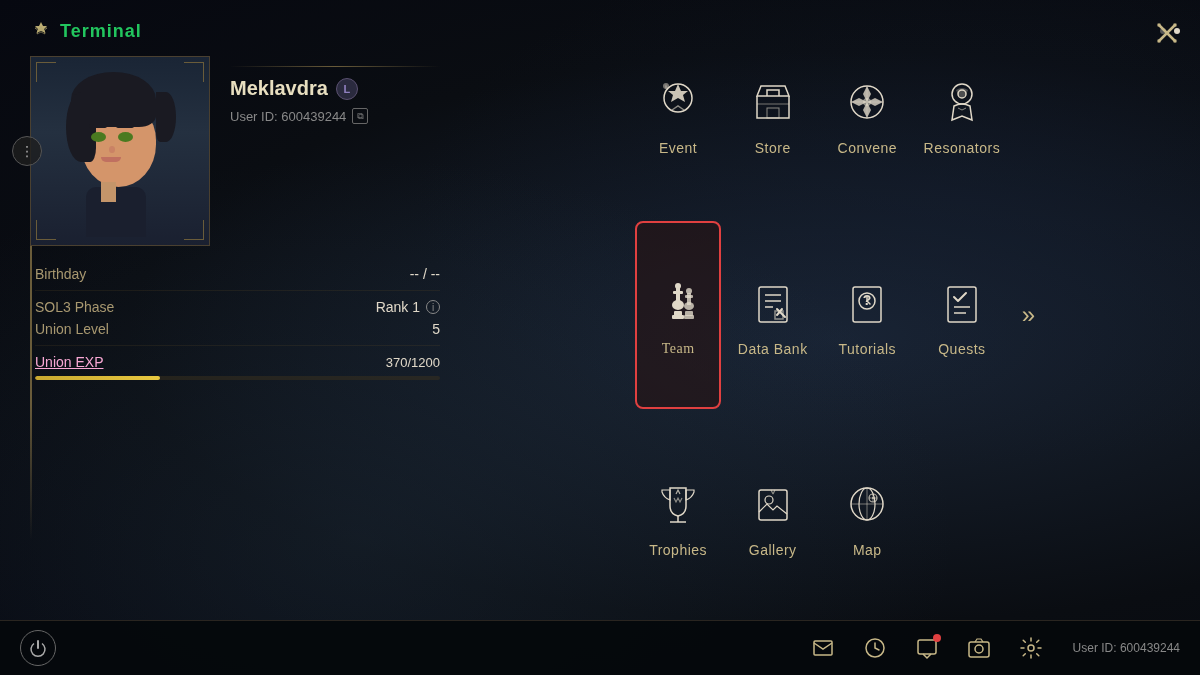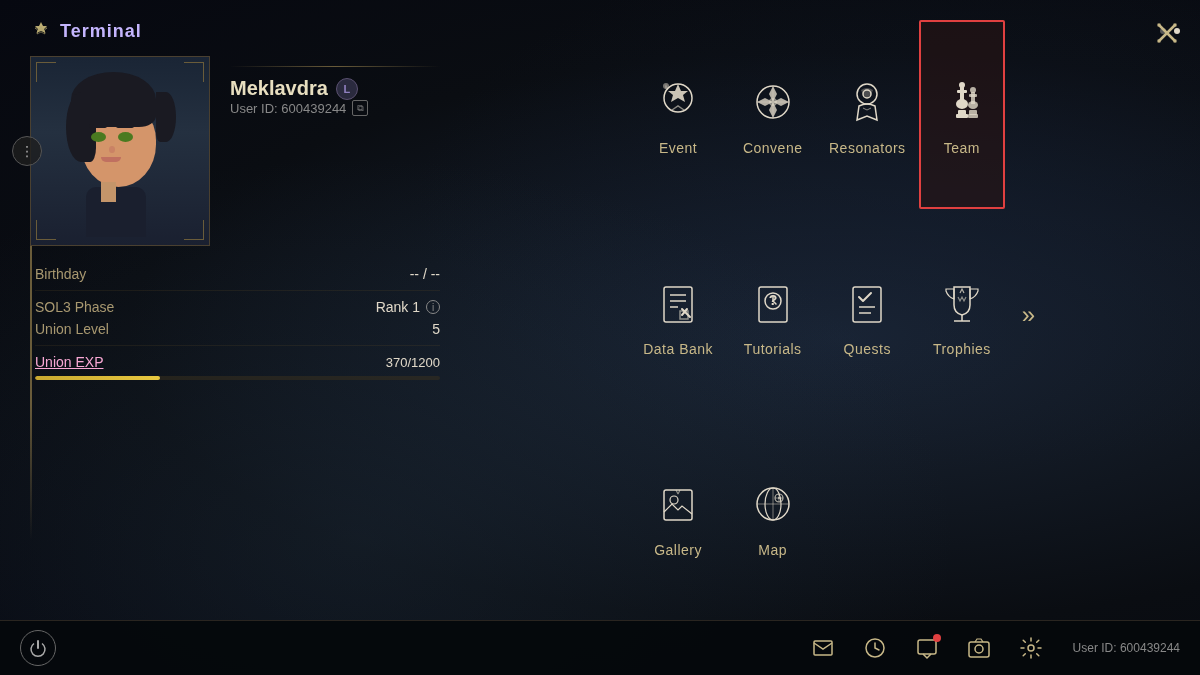--- a/index.html
+++ b/index.html
@@ -53,21 +53,21 @@
       margin-bottom: 14px;
     }
     .terminal-icon {
       width: 22px;
       height: 22px;
       color: #c9b97a;
     }
     .terminal-title {
       font-size: 18px;
       font-weight: 600;
-      color: #c4b5fd;
+      color: #22c55e;
       letter-spacing: 1px;
     }
 
     
     .profile-area {
       display: flex;
       gap: 20px;
       margin-bottom: 20px;
       align-items: flex-start;
     }
@@ -117,20 +117,21 @@
     .divider-line {
       width: 100%;
       height: 1px;
       background: linear-gradient(to right, transparent, #6a5c3a, transparent);
       margin-bottom: 10px;
     }
     .username-row {
       display: flex;
       align-items: center;
       gap: 8px;
+      margin-bottom: 8px;
     }
     .username {
       font-size: 20px;
       font-weight: 600;
       color: #e8dfc0;
     }
     .level-badge {
       width: 22px;
       height: 22px;
       border-radius: 50%;
@@ -282,21 +283,22 @@
       gap: 8px;
       cursor: pointer;
       padding: 10px 5px;
       border-radius: 8px;
       transition: background 0.2s;
       min-height: 120px;
     }
     .menu-item.active {
       border: 2px solid #e04040;
       background: rgba(40,20,20,0.6);
-      border-radius: 2px;
+      border-radius: 8px;
+      font-family: Liberation Serif, serif;
     }
 
     .menu-icon {
       width: 60px;
       height: 60px;
       display: flex;
       align-items: center;
       justify-content: center;
       font-size: 36px;
       color: #e0d8c8;
@@ -530,20 +532,32 @@
             <circle cx="26" cy="22" r="14" stroke="#e0d8c8" stroke-width="1.5" fill="none"></circle>
             <path d="M26 8 L29 15 L36 15 L31 19 L33 26 L26 22 L19 26 L21 19 L16 15 L23 15 Z" fill="#e0d8c8" opacity="0.9"></path>
             <path d="M20 34 L26 30 L32 34" stroke="#e0d8c8" stroke-width="1.5" fill="none" opacity="0.6"></path>
             <circle cx="14" cy="10" r="3" fill="#e0d8c8" opacity="0.5"></circle>
             <path d="M14 8 L15 11 L14 14 L13 11 Z" fill="#e0d8c8" opacity="0.4"></path>
           </svg>
         </div>
         <span class="menu-label">Event</span>
       </div>
 
+      <div class="menu-item">
+        <div class="menu-icon">
+          <svg width="52" height="52" viewBox="0 0 52 52" fill="none">
+            <path d="M10 20 L14 10 L38 10 L42 20 L10 20Z" stroke="#e0d8c8" stroke-width="1.5" fill="none"></path>
+            <path d="M10 20 L10 42 L42 42 L42 20" stroke="#e0d8c8" stroke-width="1.5" fill="none"></path>
+            <path d="M20 20 L20 14 L32 14 L32 20" stroke="#e0d8c8" stroke-width="1.5" fill="none"></path>
+            <line x1="10" y1="28" x2="42" y2="28" stroke="#e0d8c8" stroke-width="1" opacity="0.5"></line>
+            <rect x="20" y="32" width="12" height="10" stroke="#e0d8c8" stroke-width="1" fill="none" opacity="0.6"></rect>
+          </svg>
+        </div>
+        <span class="menu-label">Store</span>
+      </div>
 
       <div class="menu-item">
         <div class="menu-icon">
           <svg width="52" height="52" viewBox="0 0 52 52" fill="none">
             <circle cx="26" cy="26" r="16" stroke="#e0d8c8" stroke-width="1.5" fill="none"></circle>
             <path d="M26 10 L26 42 M10 26 L42 26" stroke="#e0d8c8" stroke-width="1" opacity="0.4"></path>
             <path d="M26 10 L30 18 L26 26 L22 18 Z" fill="#e0d8c8" opacity="0.8"></path>
             <path d="M42 26 L34 30 L26 26 L34 22 Z" fill="#e0d8c8" opacity="0.8"></path>
             <path d="M26 42 L22 34 L26 26 L30 34 Z" fill="#e0d8c8" opacity="0.8"></path>
             <path d="M10 26 L18 22 L26 26 L18 30 Z" fill="#e0d8c8" opacity="0.8"></path>

